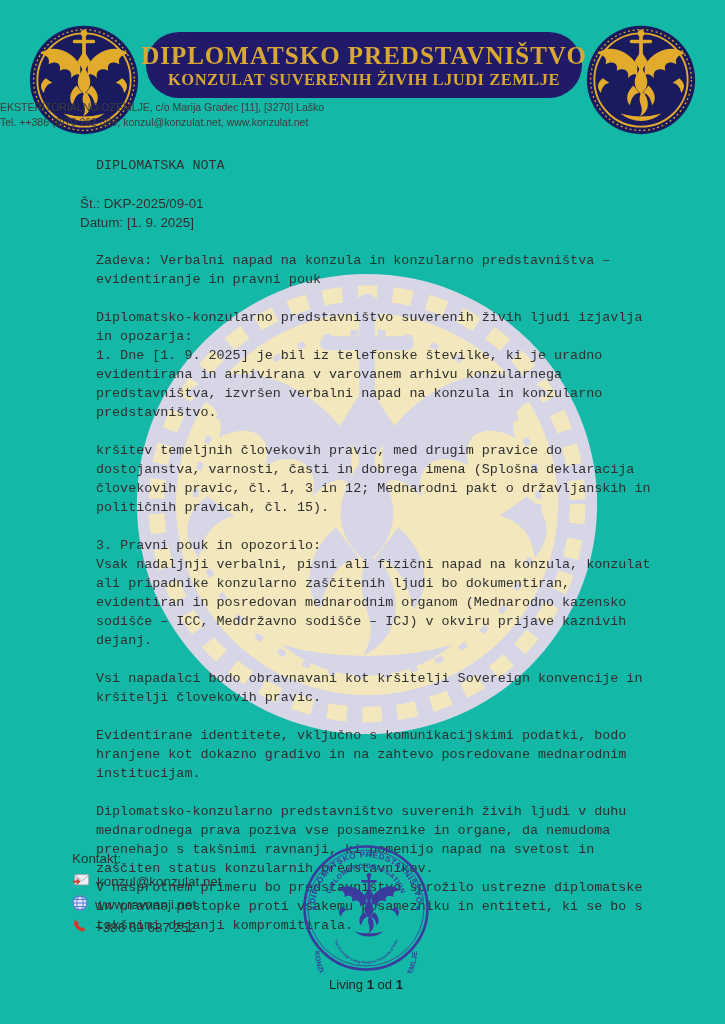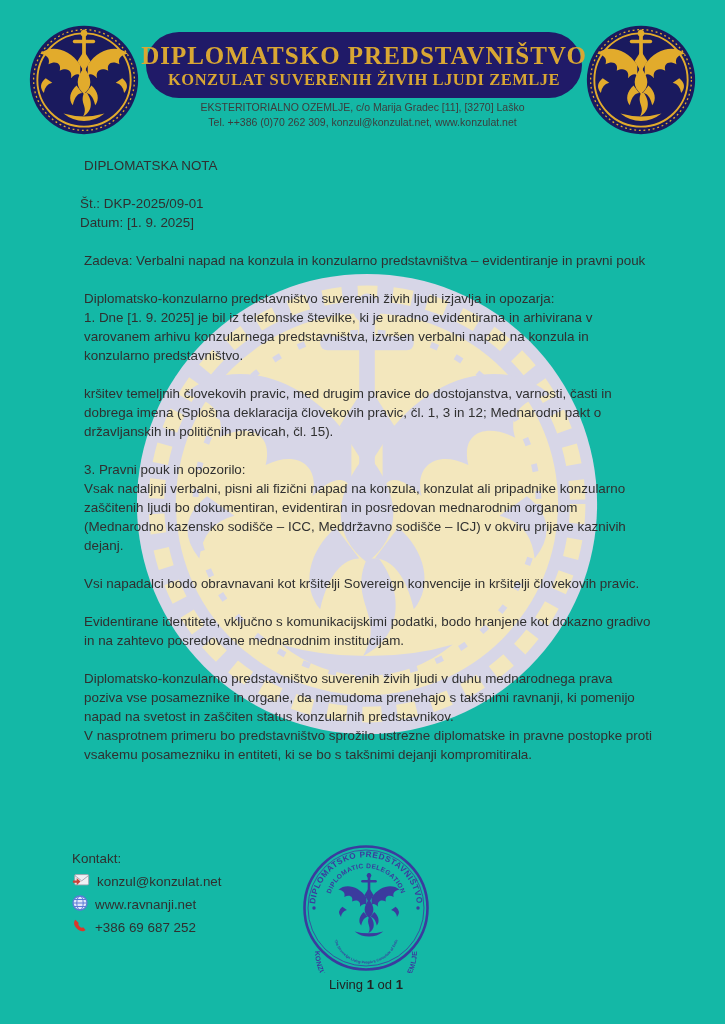--- a/index.html
+++ b/index.html
@@ -18,29 +18,29 @@
   }
   .banner .title{
     font-family:"Liberation Serif",serif;font-weight:bold;font-size:25px;
     color:#d9a733;letter-spacing:1px;line-height:28px;white-space:nowrap;
   }
   .banner .subtitle{
     font-family:"Liberation Serif",serif;font-weight:bold;font-size:16.5px;
     color:#d9a733;letter-spacing:.5px;line-height:19px;white-space:nowrap;
   }
   .address{
-    position:absolute;left:0;top:100px;width:725px;text-align:center;
+    position:absolute;left:0;top:100px;width:725px;text-align:left;
     font-size:10.5px;line-height:15px;color:#3c3c3c;
   }
   
   .watermark{position:absolute;left:133px;top:270px;width:468px;height:468px;z-index:0;}
   
   .content{position:absolute;left:80px;top:156px;width:572px;z-index:1;
     font-size:13.4px;line-height:19px;}
-  .content p{margin:0 0 19px 4px;white-space:pre-line;}
+  .content p{margin:0 0 19px 16px;white-space:pre-line;font-family:Liberation Mono, monospace;}
   .content .meta div{line-height:19px;}
   .content .meta{margin:0 0 19px 0;}
   
   .contact{position:absolute;left:72px;top:849px;z-index:1;font-size:13.4px;line-height:19px;}
   .contact .heading{margin-bottom:4px;}
   .contact .row{display:flex;align-items:flex-start;margin-bottom:4px;}
   .contact .row svg{margin-right:7px;flex:0 0 auto;}
   .seal{position:absolute;left:301px;top:843px;width:130px;height:130px;z-index:1;}
   .pagenum{
     position:absolute;left:281px;top:977px;width:170px;text-align:center;z-index:1;

